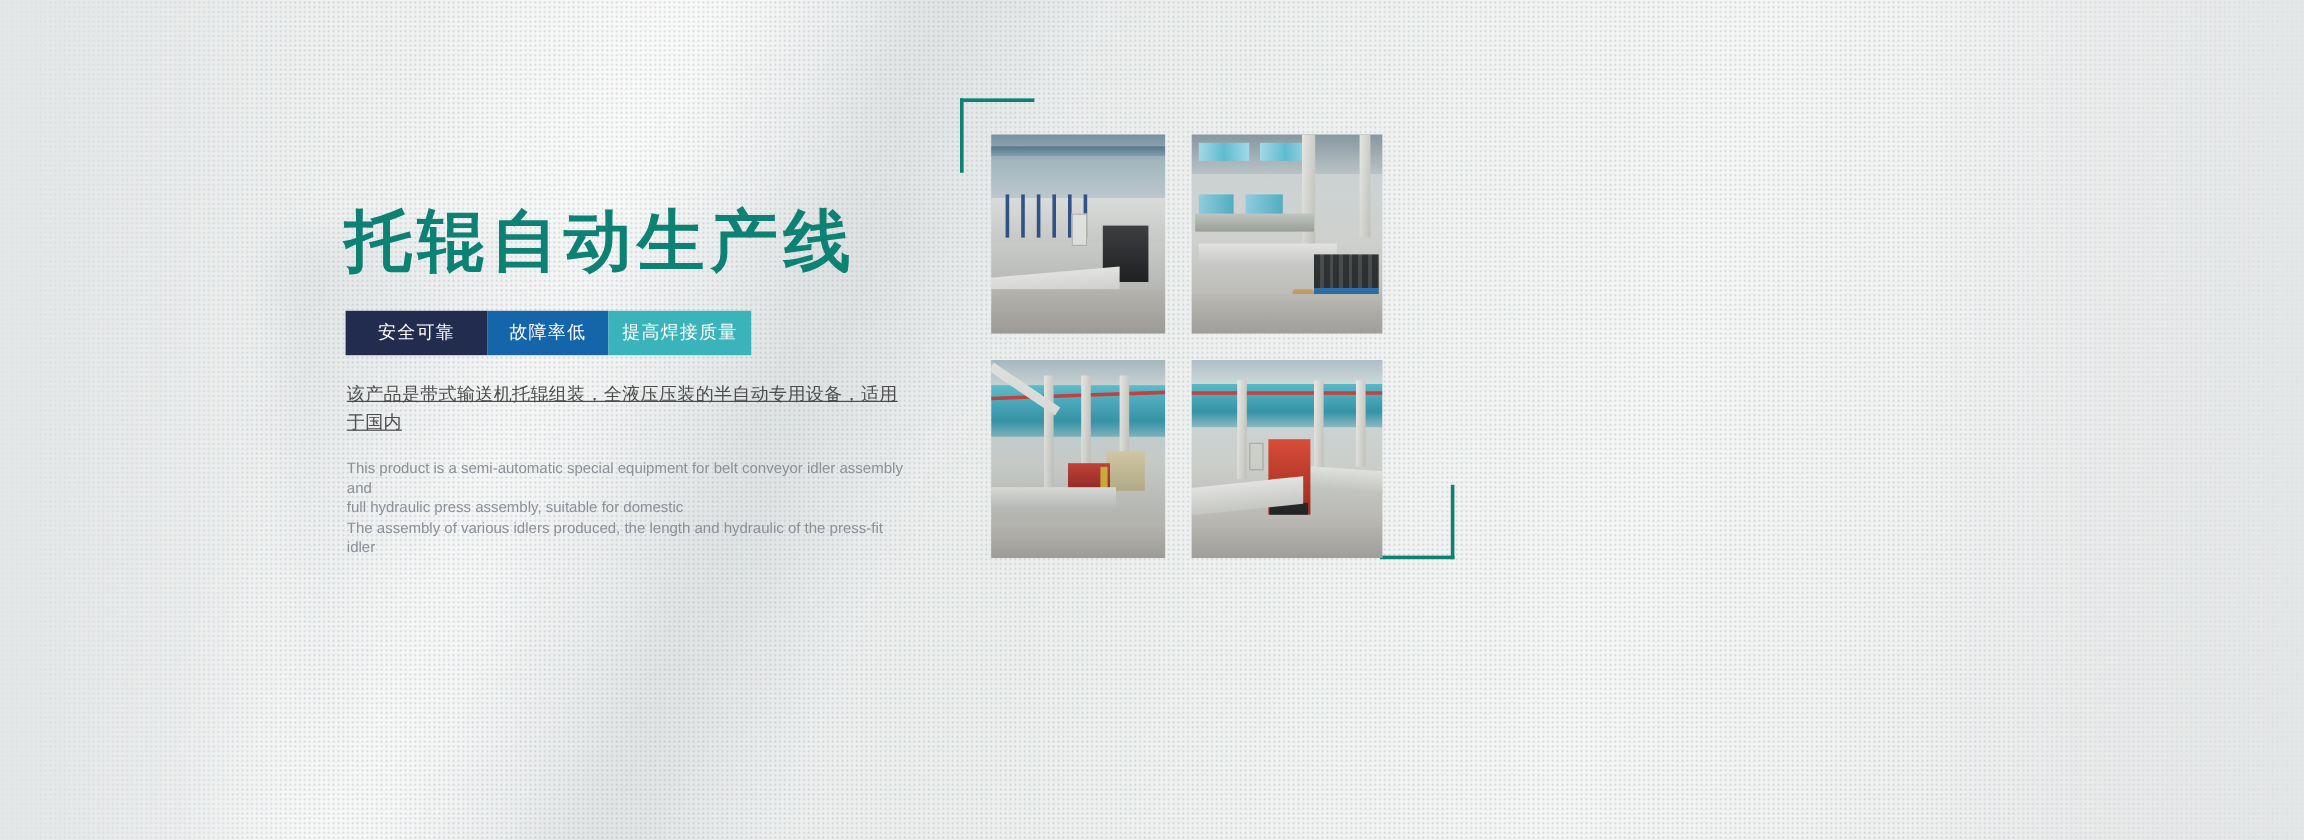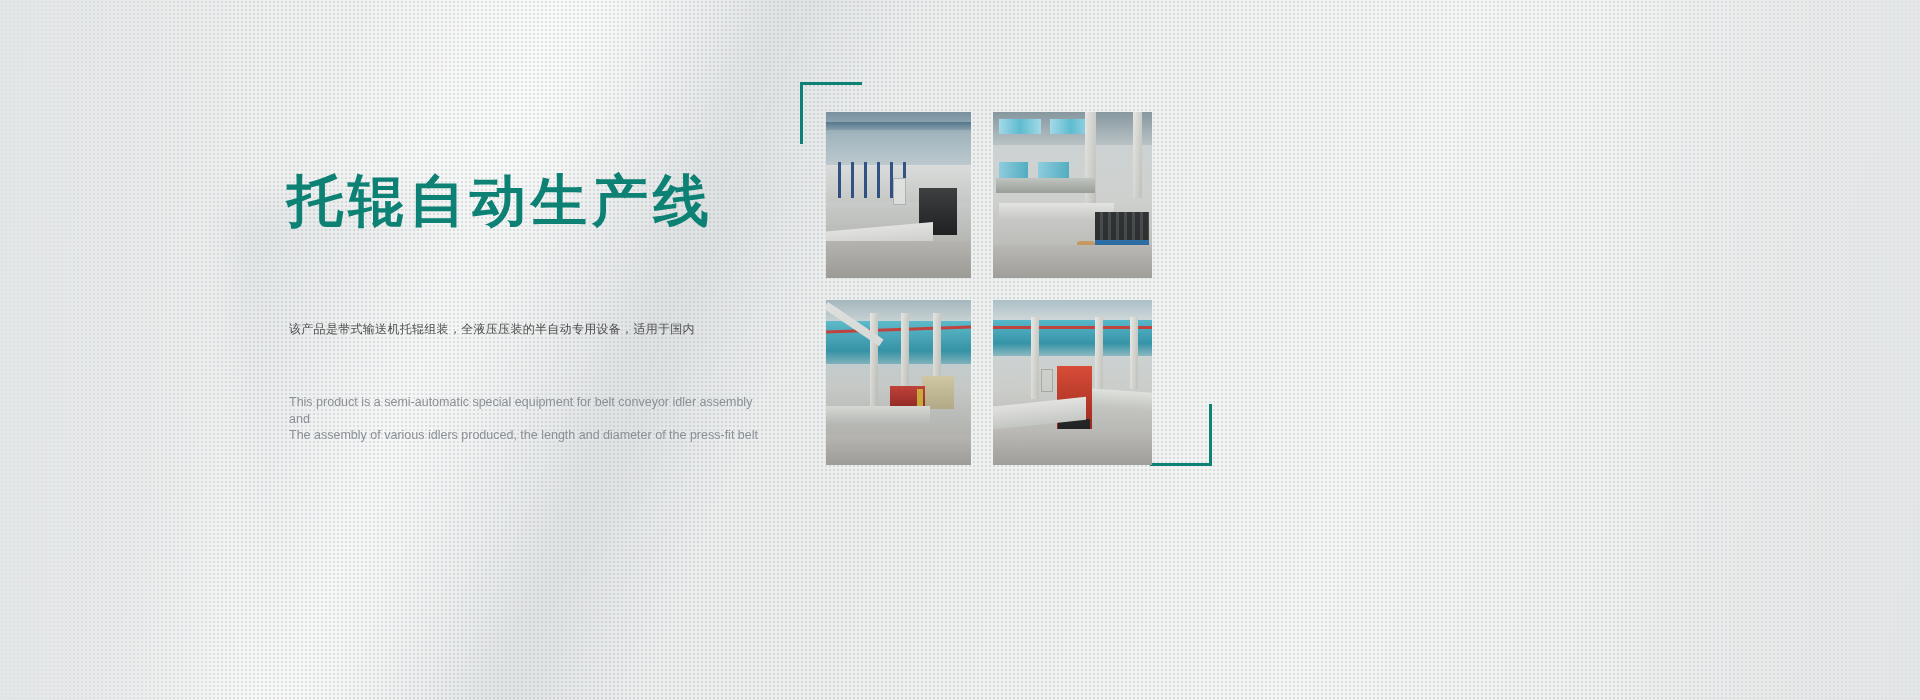--- a/index.html
+++ b/index.html
@@ -91,30 +91,31 @@
     white-space:nowrap;
   }
   .badge.b0 { background:#222c4f; width:118px; }
   .badge.b1 { background:#1565ab; width:101px; }
   .badge.b2 { background:#3ab3ba; width:119px; }
 
   #desc-cn {
     position:absolute;
     left:2px; top:285px;
     width:470px;
-    font-size:12px;
+    font-size:15px;
     line-height:24px;
     color:#4d4d4d;
     letter-spacing:.3px;
+    text-decoration:underline;
   }
   #desc-cn .ln2 { padding-left:7px; display:block; }
 
   #desc-en {
     position:absolute;
-    left:2px; top:362px;
+    left:2px; top:350px;
     width:470px;
     font-size:12.5px;
     line-height:16.5px;
     color:#8b9097;
   }
   #desc-en p { margin:0; }
   #desc-en p + p { margin-top:0; }
 
   
   #gallery {
@@ -223,28 +224,34 @@
 <div id="bg-diag-b"></div>
 <div id="bg-diag-a"></div>
 <div id="bg-dots"></div>
 <div id="bg-vign-l"></div>
 <div id="bg-vign-r"></div>
 
 <div id="left-col">
 
   <h1 id="headline">托辊自动生产线</h1>
 
+  <div id="badge-row">
+    <span class="badge b0">安全可靠</span>
+    <span class="badge b1">故障率低</span>
+    <span class="badge b2">提高焊接质量</span>
+  </div>
 
   <div id="desc-cn">
     <span class="ln1">该产品是带式输送机托辊组装，全液压压装的半自动专用设备，适用于国内</span>
   </div>
 
   <div id="desc-en">
     <p>This product is a semi-automatic special equipment for belt conveyor idler assembly and</p>
-    <p>The assembly of various idlers produced, the length and diameter of the press-fit belt</p>
+    <p>full hydraulic press assembly, suitable for domestic</p>
+    <p>The assembly of various idlers produced, the length and hydraulic of the press-fit idler</p>
   </div>
 </div>
 
 <div id="gallery">
 
   <div id="bracket-tl"></div>
   <div id="bracket-br"></div>
 
   <div id="photo-grid">
 

